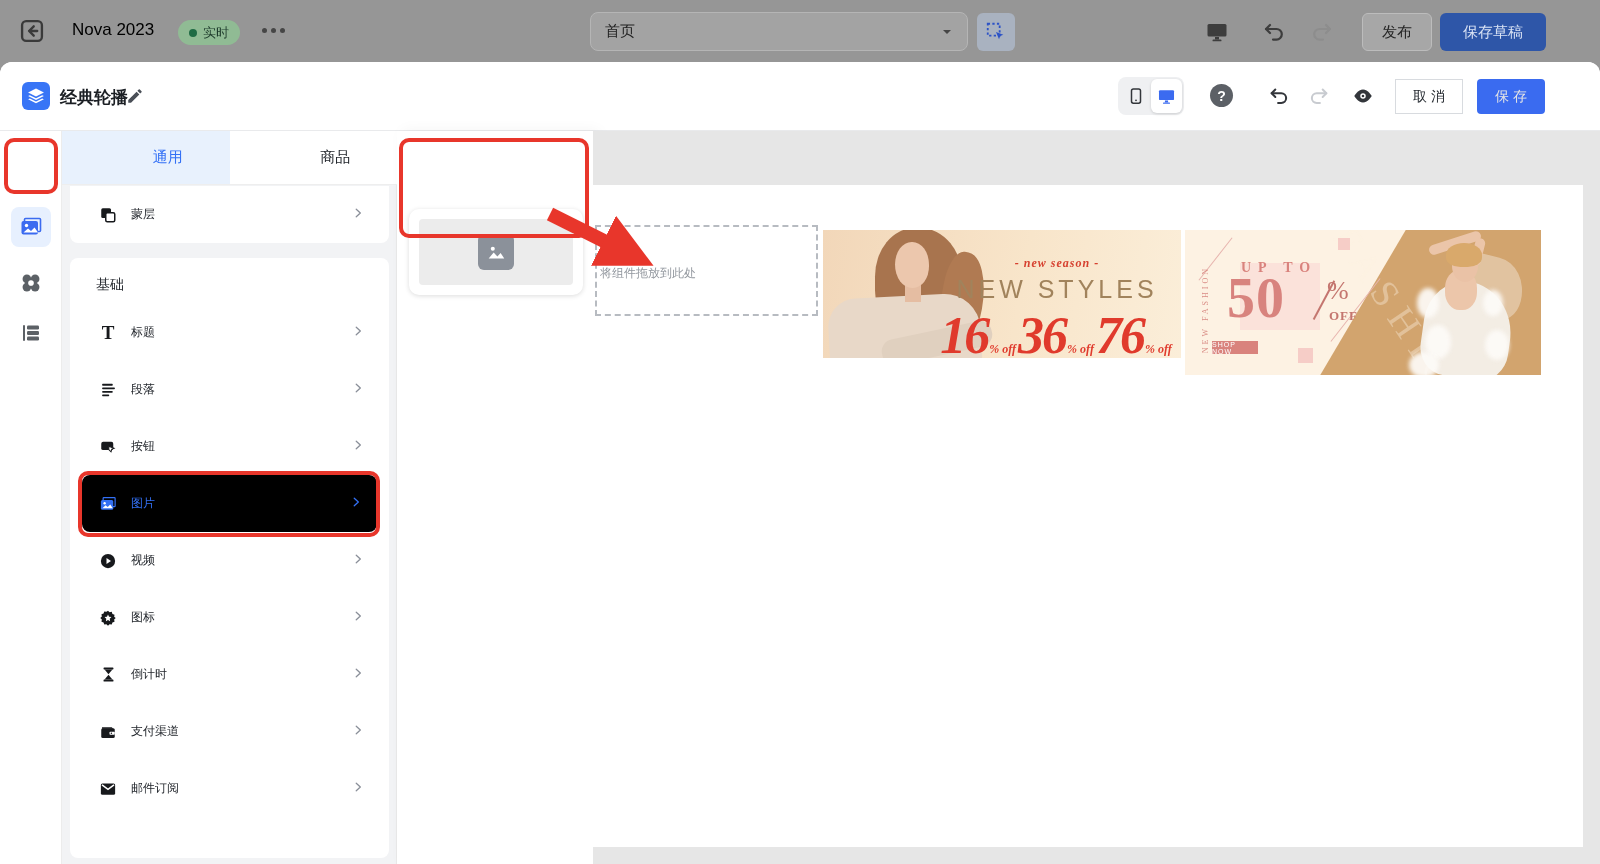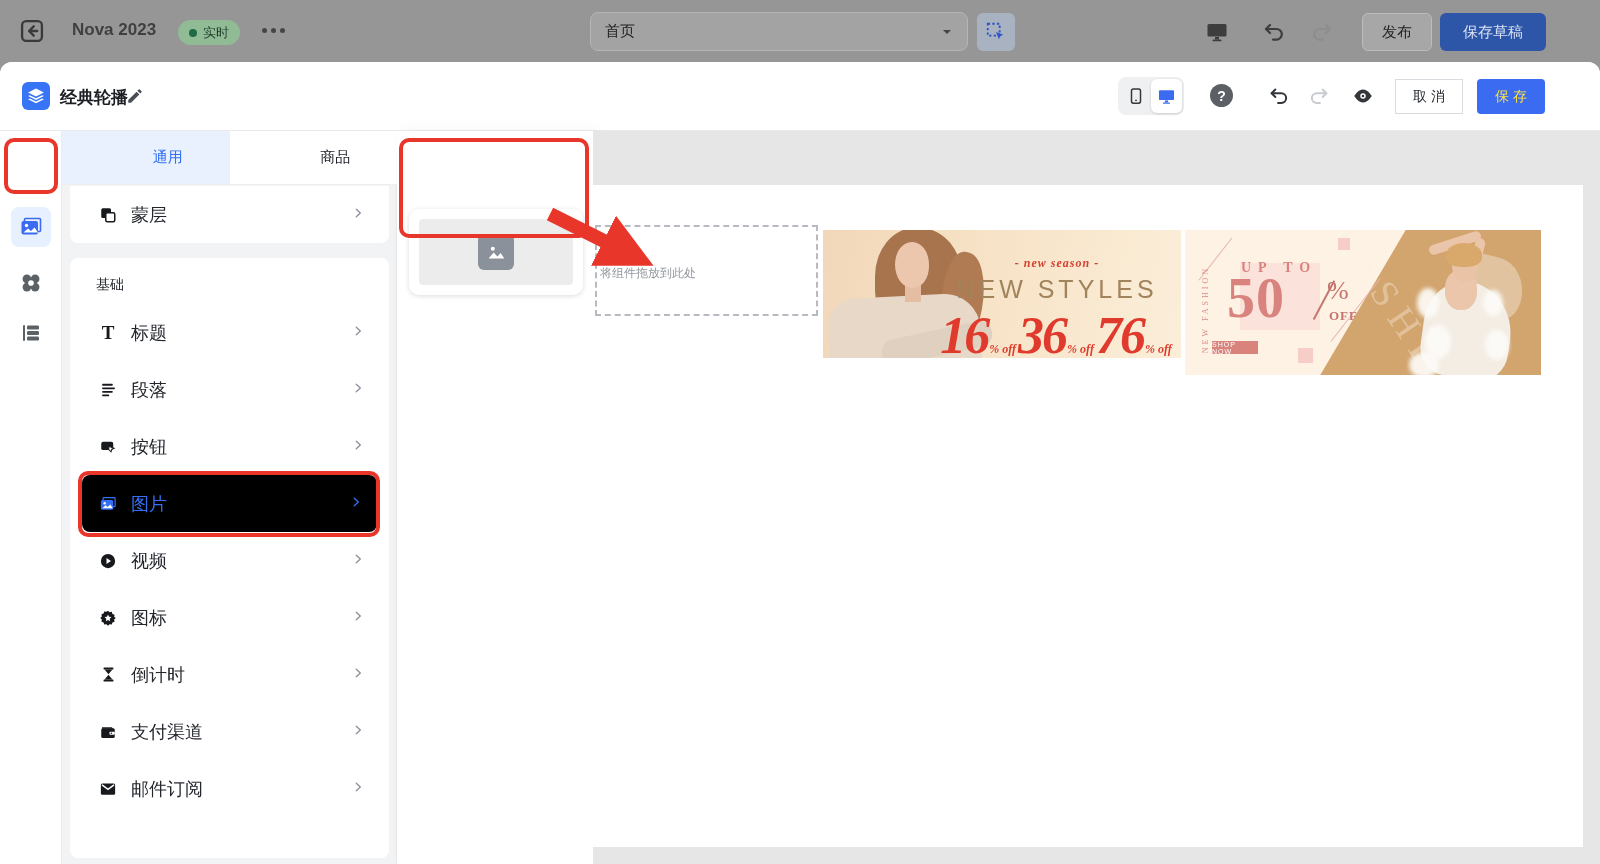--- a/index.html
+++ b/index.html
@@ -2,21 +2,21 @@
 <html><head>
 <meta charset="utf-8">
 <style>
   * { margin:0; padding:0; box-sizing:border-box; }
   html,body { width:1600px; height:864px; overflow:hidden; background:#969696;
               font-family:"Liberation Sans", sans-serif; }
 
   
   #topbar { position:absolute; left:0; top:0; width:1600px; height:62px; background:#969696; }
   .tb-back { position:absolute; left:18px; top:17px; width:28px; height:28px; cursor:pointer; }
-  .tb-title { position:absolute; left:72px; top:20px; font-size:17px; color:#404040; font-weight:700; }
+  .tb-title { position:absolute; left:72px; top:20px; font-size:17px; color:#000000; font-weight:400; }
   .tb-badge { position:absolute; left:178px; top:20px; height:25px; border-radius:13px; background:#90bb94;
               display:flex; align-items:center; padding:0 11px; gap:6px; }
   .tb-badge .dot { width:8px; height:8px; border-radius:50%; background:#1f6b44; }
   .tb-badge span { font-size:13px; color:#1d3a2b; }
   .tb-more { position:absolute; left:262px; top:28px; display:flex; gap:4px; }
   .tb-more i { width:5px; height:5px; border-radius:50%; background:#454545; }
   .tb-select { position:absolute; left:590px; top:12px; width:378px; height:39px; border:1px solid #b5b5b5;
                border-radius:8px; background:#a3a3a3; display:flex; align-items:center; padding:13px 14px; }
   .tb-select .val { font-size:15px; color:#232323; flex:1; }
   .tb-pick { position:absolute; left:977px; top:13px; width:38px; height:38px; border-radius:6px; background:#a9b2c0; 
@@ -37,40 +37,40 @@
   .mh-pencil { position:absolute; left:126px; top:25px; width:18px; height:18px; cursor:pointer; }
   .mh-seg { position:absolute; left:1118px; top:15px; width:66px; height:38px; background:#eff0f2; border-radius:8px;
             display:flex; align-items:center; padding:2px; }
   .mh-seg .seg { width:31px; height:34px; display:flex; align-items:center; justify-content:center; border-radius:6px; cursor:pointer; }
   .mh-seg .seg.on { background:#fff; box-shadow:0 1px 3px rgba(0,0,0,.15); }
   .mh-help { position:absolute; left:1210px; top:22px; width:23px; height:23px; border-radius:50%; background:#5c6066;
              color:#fff; font-size:14px; font-weight:bold; display:flex; align-items:center; justify-content:center; cursor:pointer; }
   .mh-ic { position:absolute; top:23px; width:22px; height:22px; cursor:pointer; }
   .mh-cancel { position:absolute; left:1395px; top:17px; width:68px; height:35px; background:#fff;
                border:1px solid #d8dbdf; color:#24292f; font-size:14px; border-radius:0; }
-  .mh-save { position:absolute; left:1477px; top:17px; width:68px; height:35px; background:#3a6bf0; color:#fde047;
+  .mh-save { position:absolute; left:1477px; top:17px; width:68px; height:35px; background:#3a6bf0; color:#e5e5e5;
              font-size:14px; border-radius:4px; }
 
   
   #rail { position:absolute; left:0; top:69px; width:62px; height:733px; background:#fff; border-right:1px solid #ececec; }
   .rail-tool { position:absolute; left:11px; width:40px; height:40px; border-radius:8px; display:flex;
                align-items:center; justify-content:center; cursor:pointer; }
   .rail-tool.on { background:#e7f0fe; }
 
   
   #panel { position:absolute; left:62px; top:69px; width:335px; height:733px; background:#f2f3f5; border-right:1px solid #e9e9e9; }
   .tabs { position:absolute; left:0; top:0; width:335px; height:54px; background:#fff; border-bottom:1px solid #eeeeee; display:flex; }
   .tab { flex:1; display:flex; align-items:center; justify-content:center; font-size:15px; color:#23272d; cursor:pointer;padding-left:44px; }
   .tab.on { background:#e8f1fd; color:#3370f5; }
   .card { position:absolute; left:8px; width:319px; background:#fff; }
   #card1 { top:55px; height:57px; border-radius:0 0 8px 8px; }
   #card2 { top:127px; height:600px; border-radius:8px; padding-top:16px; }
   .sect-title { font-size:14px; color:#23272d; margin:2px 0 10px 26px; font-weight:400; }
   .prow { height:57px; display:flex; align-items:center; padding:0 24px 0 28px; cursor:pointer; }
-  .prow .lab { font-size:18px; color:#23272d; margin-left:13px; }
+  .prow .lab { font-size:12px; color:#23272d; margin-left:13px; }
   .prow .chev { margin-left:auto; }
   .prow.active { background:#000000; border-radius:8px; margin:0 12px; padding:0 14px 0 16px; }
   .prow.active .lab { color:#3370f5; }
   .icn { width:20px; height:20px; flex:0 0 20px; display:flex; align-items:center; justify-content:center; }
   .t-glyph { font-family:"Liberation Serif", serif; font-weight:bold; font-size:19px; color:#17191c; line-height:1; }
 
   
   #dragpanel { position:absolute; left:397px; top:69px; width:196px; height:733px; background:#fff;
                box-shadow:6px 0 14px rgba(0,0,0,.05); }
   .ph-card { position:absolute; left:12px; top:78px; width:174px; height:86px; background:#fff; border-radius:10px;

